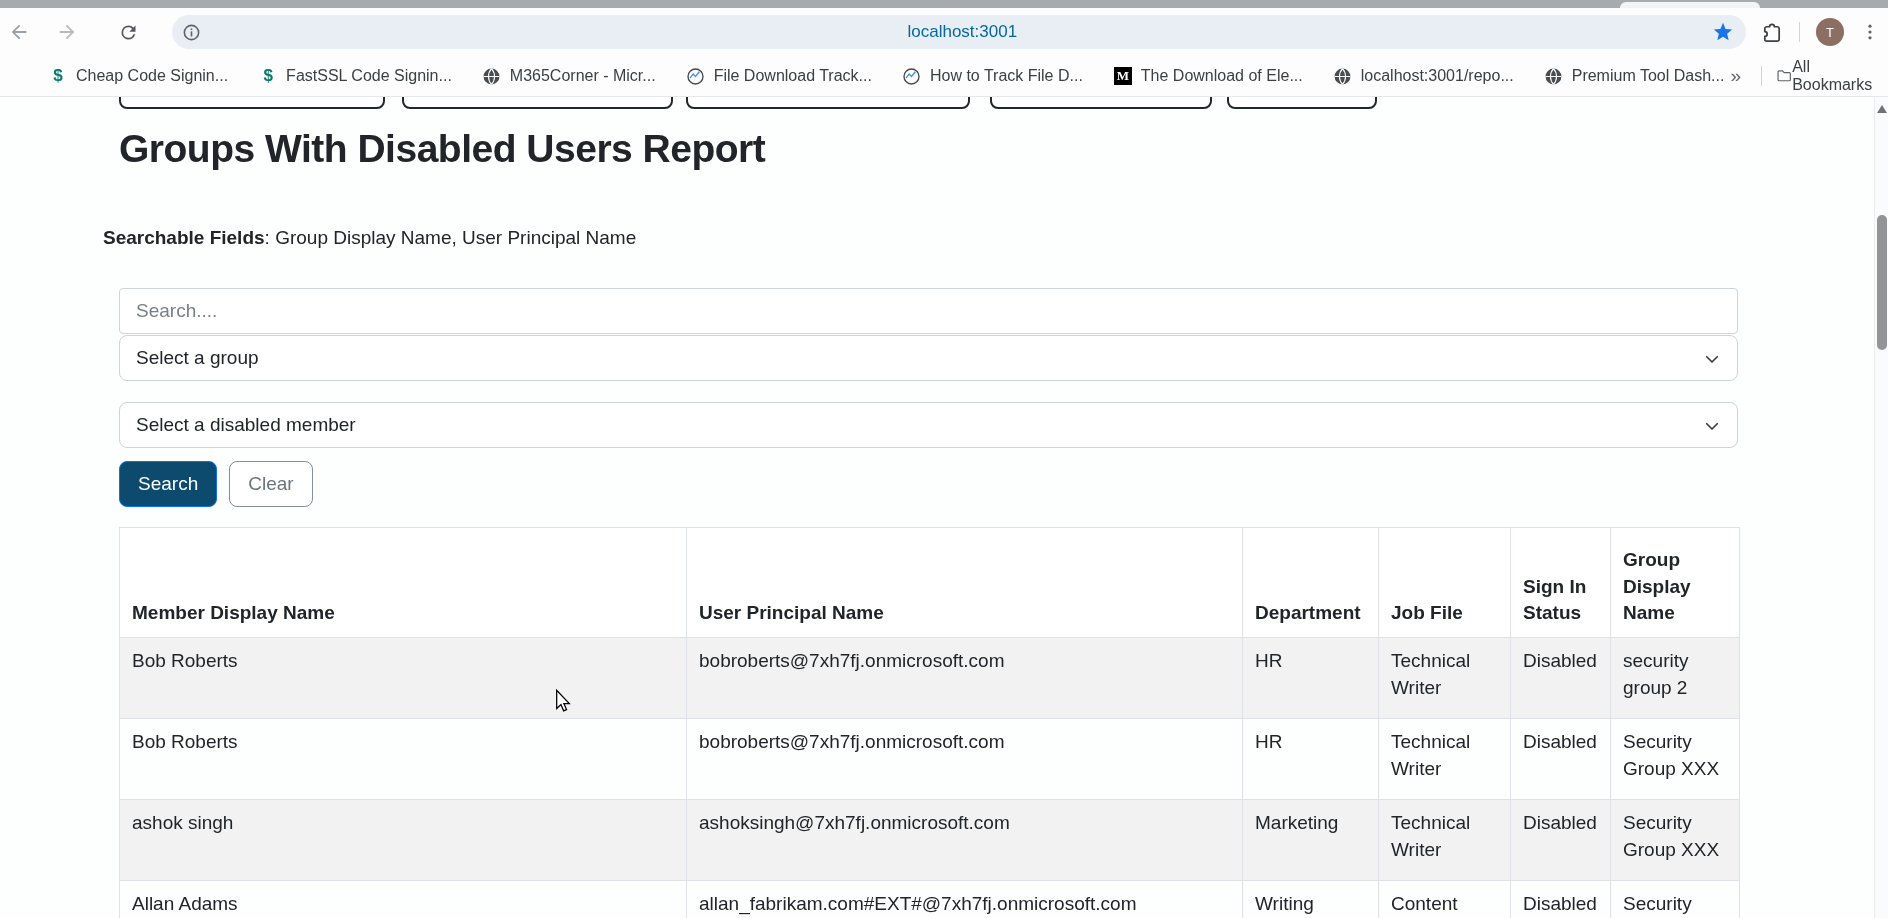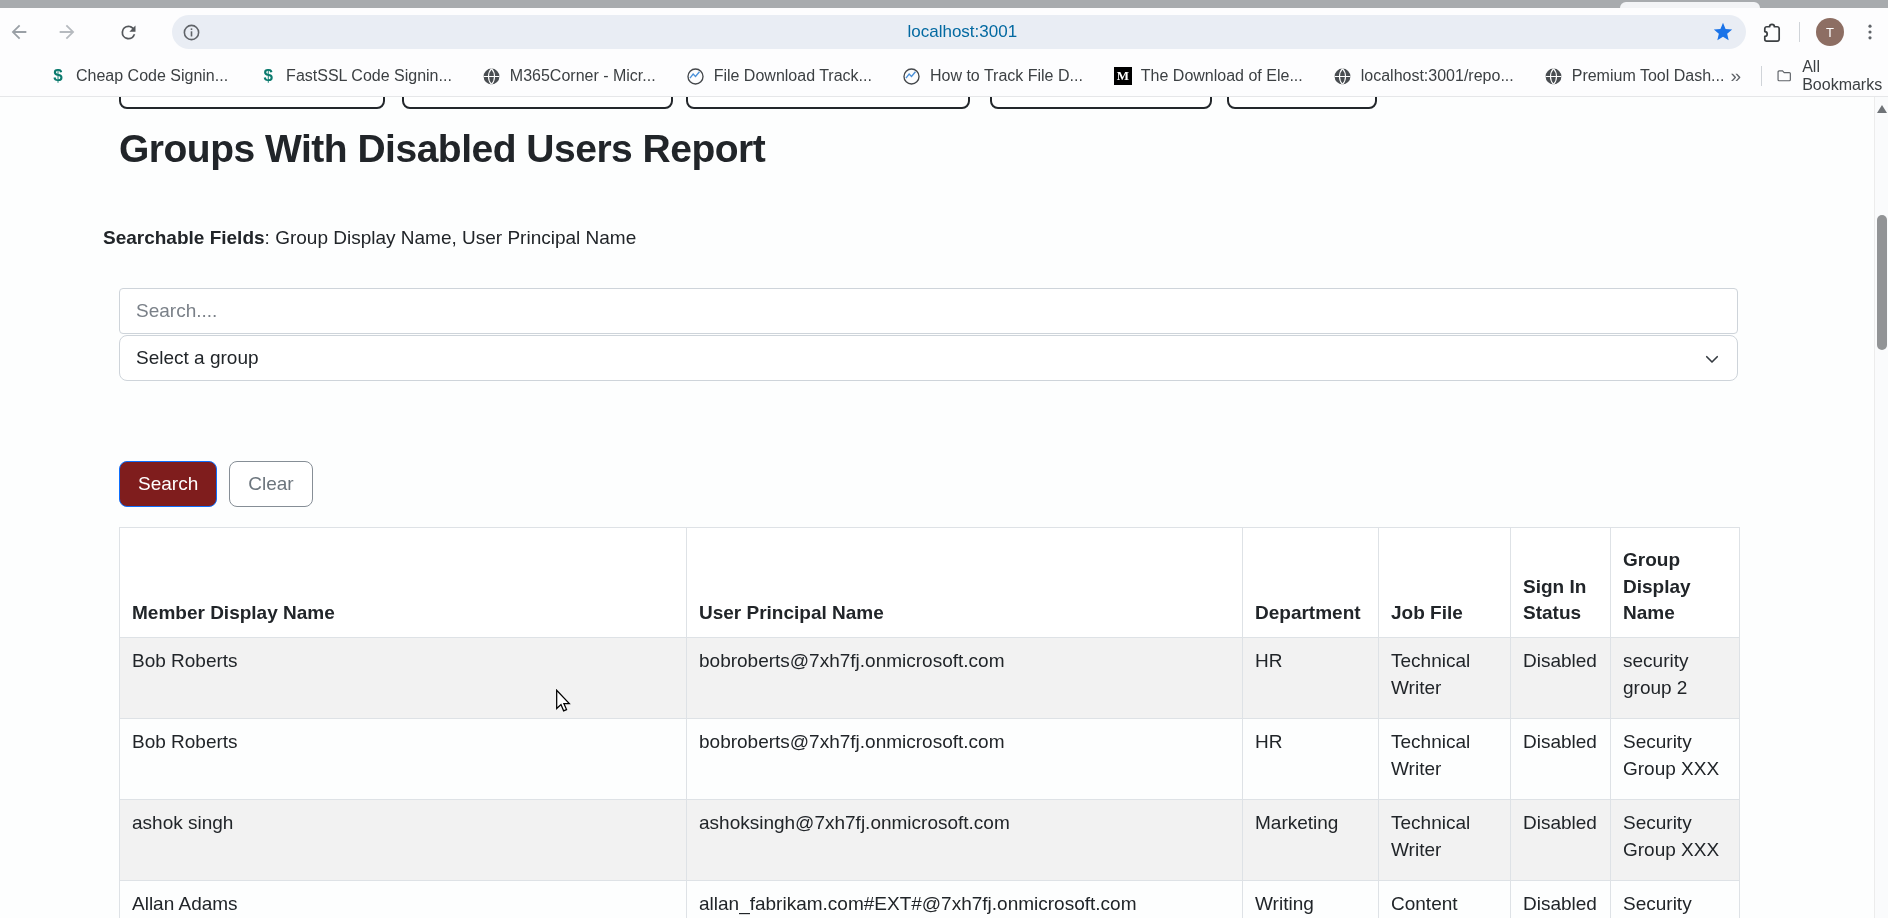--- a/index.html
+++ b/index.html
@@ -28,21 +28,21 @@
   .bm-grid { margin-left:-4px; width:22px; height:22px; color:#5f6368; }
   .bm-sep { width:2px; height:18px; background:#dadce0; margin:0 10px 0 12px; }
   .bookmark { display:flex; align-items:center; gap:8px; margin:0 0 0 30px; cursor:pointer; white-space:nowrap; }
   .bookmark .bm-label { font-size:16px; color:#3c4043; }
   .bm-ico { width:20px; height:20px; display:flex; align-items:center; justify-content:center; }
   .dollar { color:#0b7a6e; font-weight:bold; font-size:17px; }
   .medium-sq { width:18px; height:18px; background:#000; color:#fff; font-family:"Liberation Serif",serif;
     font-weight:bold; font-size:13px; display:flex; align-items:center; justify-content:center; }
   .bm-right { margin-left:auto; display:flex; align-items:center; margin-right:16px; gap:14px; }
   .overflow-chevron { font-size:19px; color:#5f6368; padding:0 6px; }
-  .allbm { display:flex; align-items:center; gap:10px; }
+  .allbm { display:flex; align-items:center; }
   .allbm .bm-label { font-size:16px; color:#3c4043; }
 
   
   .page { position:absolute; left:0; top:97px; width:1888px; height:821px; background:#fdfefe; overflow:hidden; }
   .cutbtn { position:absolute; top:-16px; height:28px; background:#fff; border:2px solid #23272b; border-radius:8px; }
   .page h1 { position:absolute; left:119px; top:132px; font-size:39px; font-weight:bold; color:#212529; letter-spacing:-0.5px; }
   .fields-line { position:absolute; left:103px; top:130px; font-size:19px; color:#212529; }
   .fields-line b { font-weight:bold; }
 
   .search-input { position:absolute; left:119px; top:191px; width:1619px; height:46px;
@@ -51,21 +51,21 @@
   .search-input::placeholder { color:#7a8088; opacity:1; }
 
   .select { position:absolute; left:119px; width:1619px; height:46px; border:1px solid #ced4da;
     border-radius:8px; background:#fff; display:flex; align-items:center; padding:0 16px;
     font-size:19px; color:#212529; cursor:pointer; }
   .select-1 { top:238px;align-items:center; } .select-2 { top:305px; }
   .select .chev { position:absolute; right:16px; top:14px; }
 
   .btn-row { position:absolute; left:119px; top:364px; display:flex; gap:12px; }
   .btn { height:46px; border-radius:8px; font-size:19px; padding:0 18px; cursor:pointer; font-family:inherit; }
-  .btn-primary { background:#7f1d1d; border:1px solid #0d6efd; color:#fff; }
+  .btn-primary { background:#0c4a6e; border:1px solid #0d6efd; color:#fff; }
   .btn-clear { background:#fff; border:1px solid #868e96; color:#6c757d; }
 
   
   .table-wrap { position:absolute; left:119px; top:430px; width:1620px; }
   table { border-collapse:collapse; table-layout:fixed; width:1620px; font-size:19px; color:#212529; }
   th, td { border:1px solid #dee2e6; padding:10px 12px; line-height:1.4; overflow:hidden; }
   th { height:110px; vertical-align:bottom; text-align:left; font-weight:bold; background:#fff; }
   td { height:81px; vertical-align:top; }
   tr.stripe td { background:#f2f2f2; }
   .c1{width:567px;} .c2{width:556px;} .c3{width:136px;} .c4{width:132px;} .c5{width:100px;} .c6{width:129px;}
@@ -215,20 +215,26 @@
   <h1 style="top:30px;">Groups With Disabled Users Report</h1>
 
   <div class="fields-line">
     <b>Searchable Fields</b><span>: Group Display Name, User Principal Name</span>
   </div>
 
   <input class="search-input" type="text" placeholder="Search...." style="">
 
   <div class="select select-1">
     <span>Select a group</span>
+    <svg class="chev" width="18" height="18" viewBox="0 0 24 24">
+      <path d="M5 9l7 7 7-7" fill="none" stroke="#343a40" stroke-width="2.2" stroke-linecap="round" stroke-linejoin="round"></path>
+      </svg>
+  </div>
+  <div class="select select-2">
+    <span>Select a disabled member</span>
     <svg class="chev" width="18" height="18" viewBox="0 0 24 24">
       <path d="M5 9l7 7 7-7" fill="none" stroke="#343a40" stroke-width="2.2" stroke-linecap="round" stroke-linejoin="round"></path>
       </svg>
   </div>
 
   <div class="btn-row">
     <button class="btn btn-primary">Search</button>
     <button class="btn btn-clear">Clear</button>
   </div>
 

